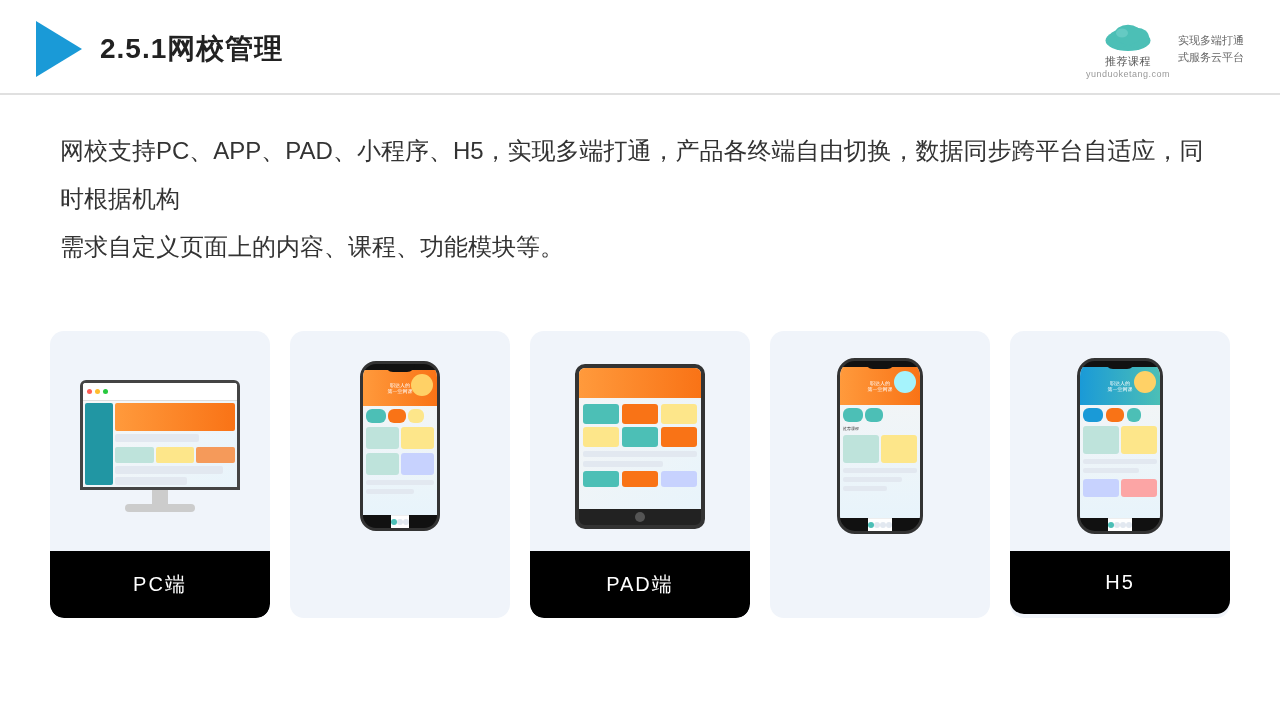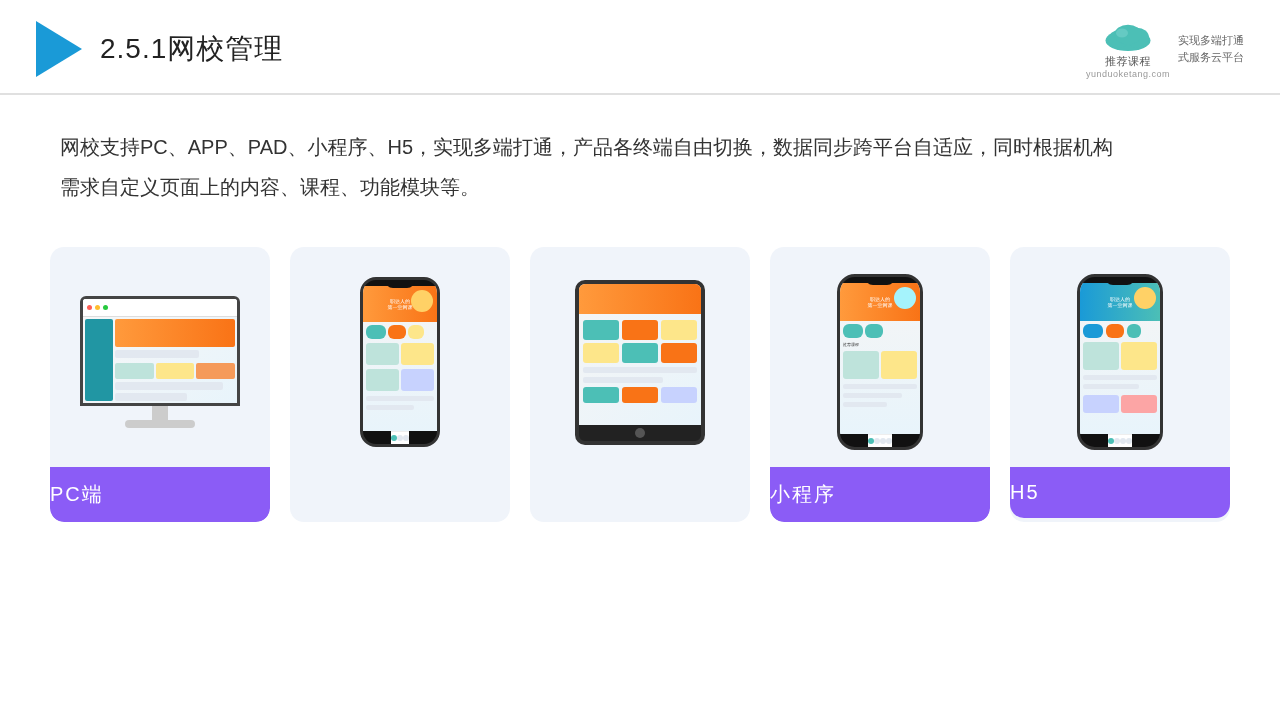--- a/index.html
+++ b/index.html
@@ -27,21 +27,21 @@
     }
     .logo-triangle {
       width: 0;
       height: 0;
       border-top: 28px solid transparent;
       border-bottom: 28px solid transparent;
       border-left: 46px solid #1a9ad7;
     }
     .page-title {
       font-size: 28px;
-      font-weight: normal;
+      font-weight: bold;
       color: #222;
       letter-spacing: 1px;
     }
     .header-right {
       display: flex;
       align-items: center;
       gap: 8px;
     }
     .cloud-logo {
       display: flex;
@@ -62,24 +62,24 @@
       color: #888;
       text-align: right;
       line-height: 1.4;
     }
 
     
     .content {
       padding: 32px 60px 20px 60px;
     }
     .description {
-      font-size: 20px;
+      font-size: 24px;
       color: #333;
       line-height: 2;
-      margin-bottom: 40px;
+      margin-bottom: 60px;
     }
 
     
     .cards-container {
       display: flex;
       gap: 20px;
       justify-content: center;
       margin-top: 10px;
     }
     .card {
@@ -95,26 +95,26 @@
     .card-image-area {
       width: 100%;
       height: 220px;
       display: flex;
       align-items: center;
       justify-content: center;
       padding: 20px 16px 10px 16px;
     }
     .card-label {
       width: 100%;
-      background: #8b5cf6;
+      background: #000000;
       color: #fff;
-      text-align: left;
+      text-align: center;
       font-size: 20px;
       font-weight: 500;
-      padding: 14px 0;
+      padding: 20px 0;
       border-radius: 0 0 14px 14px;
       letter-spacing: 2px;
     }
 
     
     .pc-monitor {
       display: flex;
       flex-direction: column;
       align-items: center;
     }
@@ -478,20 +478,21 @@
               <div class="tablet-grid" style="margin-top:4px;">
                 <div class="tablet-card" style="height:16px;"></div>
                 <div class="tablet-card2" style="height:16px;"></div>
                 <div class="tablet-card" style="height:16px;background:#c7d2fe;"></div>
               </div>
             </div>
           </div>
           <div class="tablet-home-btn"></div>
         </div>
       </div>
+      <div class="card-label">PAD端</div>
     </div>
 
     <div class="card">
       <div class="card-image-area">
         <div class="phone-mockup" style="width:86px;height:176px;border-radius:18px;">
           <div class="phone-notch"></div>
           <div class="phone-screen">
             <div class="phone-banner" style="height:38px;">
               <div class="phone-banner-text">职达人的<br>第一堂网课</div>
               <div class="phone-avatar" style="background:#a5f3fc;"></div>
@@ -512,21 +513,20 @@
             </div>
           </div>
           <div class="phone-bottom-bar">
             <div class="phone-bottom-dot"></div>
             <div class="phone-bottom-dot" style="background:#e2e8f0;"></div>
             <div class="phone-bottom-dot" style="background:#e2e8f0;"></div>
             <div class="phone-bottom-dot" style="background:#e2e8f0;"></div>
           </div>
         </div>
       </div>
-      <div class="card-label">小程序</div>
     </div>
 
     <div class="card">
       <div class="card-image-area">
         <div class="phone-mockup" style="width:86px;height:176px;border-radius:18px;">
           <div class="phone-notch"></div>
           <div class="phone-screen">
             <div class="phone-banner" style="height:38px;background:linear-gradient(90deg,#1a9ad7,#4cbfb6);">
               <div class="phone-banner-text">职达人的<br>第一堂网课</div>
               <div class="phone-avatar" style="background:#ffd166;"></div>

